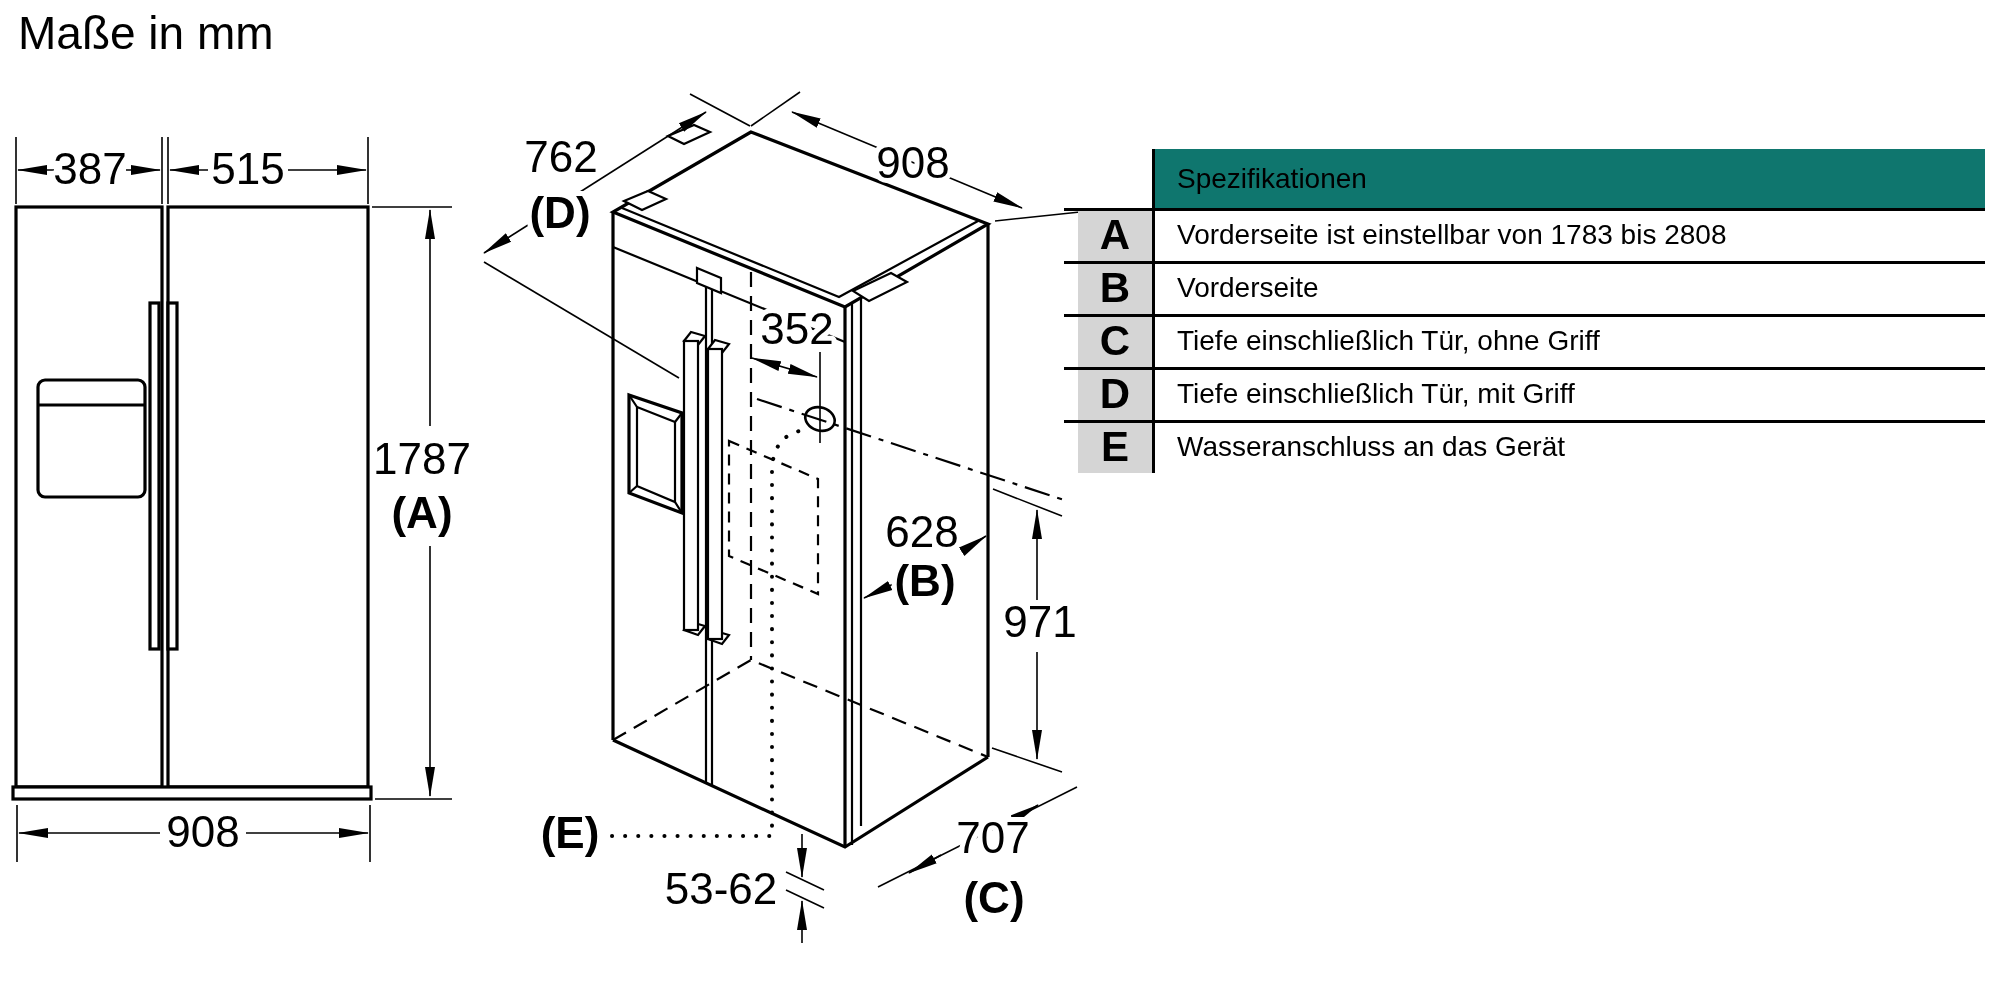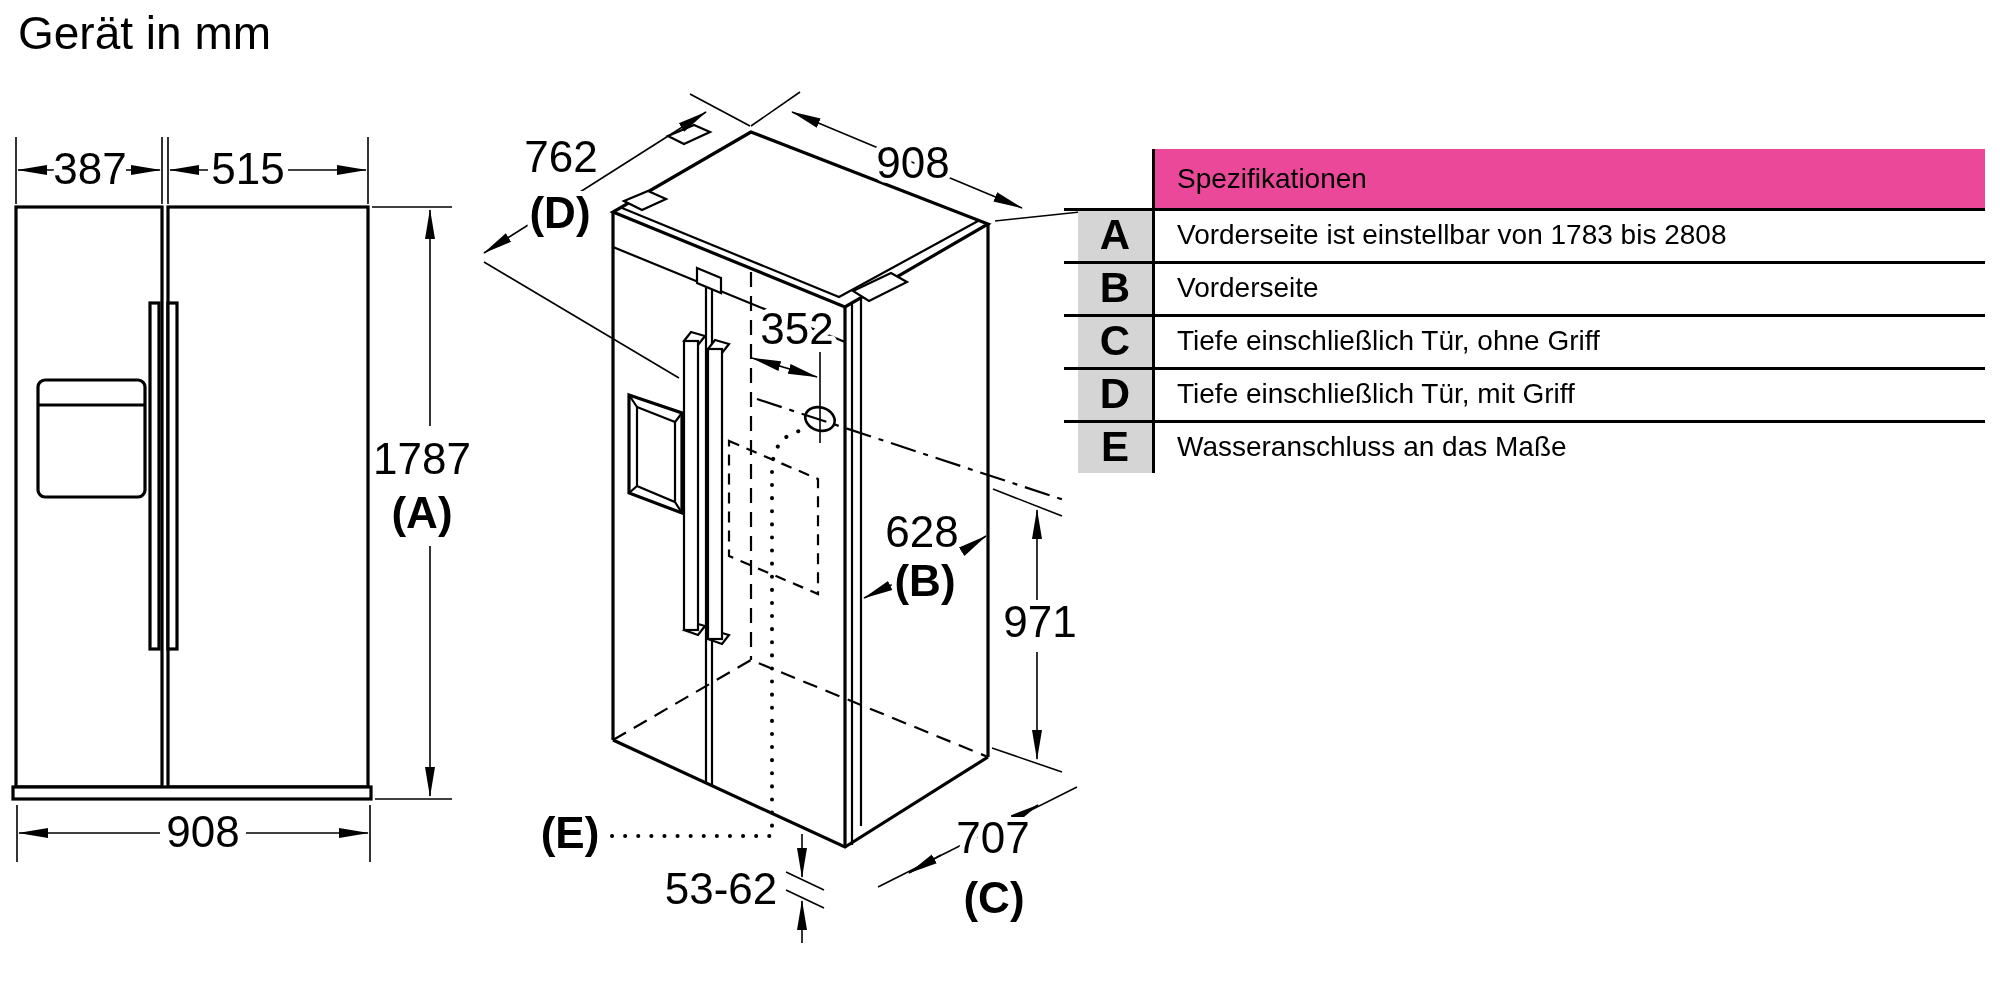--- a/index.html
+++ b/index.html
@@ -23,29 +23,29 @@
   
   #spec-table{position:absolute;left:1078px;top:149px;width:907px;height:324px;}
   .t-row{display:flex;width:100%;}
   .t-head{height:59px;}
   .t-item{height:53px;}
   .t-letter{width:74px;display:flex;align-items:center;justify-content:center;
             font-size:42px;font-weight:bold;flex:none;}
   .t-item .t-letter{background:#d5d5d5;}
   .t-desc{flex:1;display:flex;align-items:center;border-left:3px solid #000;
           padding-left:22px;font-size:28px;}
-  .t-head .t-desc{background:#ec4899;}
+  .t-head .t-desc{background:#0f766e;}
   .t-rule{position:absolute;left:-14px;width:calc(100% + 14px);height:3px;background:#000;}
 </style>
 </head>
 <body>
 
 <div id="stage">
 
-  <div id="page-title">Gerät in mm</div>
+  <div id="page-title">Maße in mm</div>
 
   <svg width="2000" height="1000" viewBox="0 0 2000 1000">
     <defs>
       <marker id="arr" markerWidth="30" markerHeight="12" refX="29" refY="6" orient="auto-start-reverse" markerUnits="userSpaceOnUse">
         <path d="M30 6 L0 1 L0 11 Z" fill="#000"></path>
       </marker>
     </defs>
 
     <g>
       <rect class="ln sw3 wfill" x="16" y="207" width="146" height="580"></rect>
@@ -198,21 +198,21 @@
     <div class="t-row t-item">
       <div class="t-letter">C</div>
       <div class="t-desc">Tiefe einschließlich Tür, ohne Griff</div>
     </div>
     <div class="t-row t-item">
       <div class="t-letter">D</div>
       <div class="t-desc">Tiefe einschließlich Tür, mit Griff</div>
     </div>
     <div class="t-row t-item">
       <div class="t-letter">E</div>
-      <div class="t-desc">Wasseranschluss an das Maße</div>
+      <div class="t-desc">Wasseranschluss an das Gerät</div>
     </div>
     <div class="t-rule" style="top:59px"></div>
     <div class="t-rule" style="top:112px"></div>
     <div class="t-rule" style="top:165px"></div>
     <div class="t-rule" style="top:218px"></div>
     <div class="t-rule" style="top:271px"></div>
   </div>
 
 </div>
 

